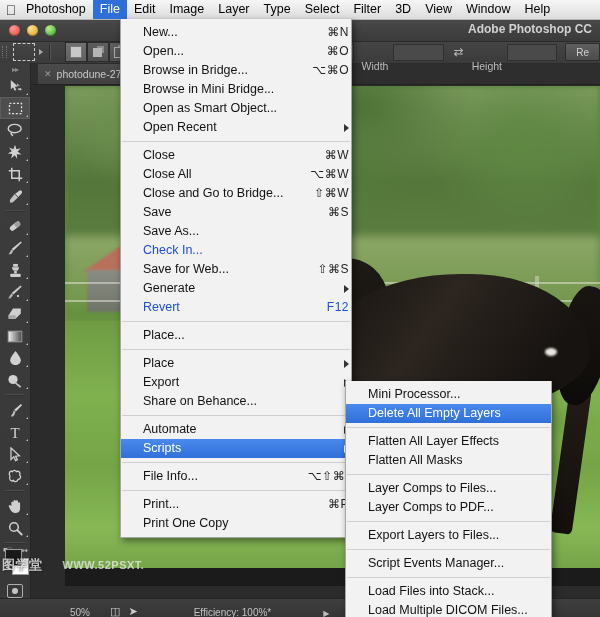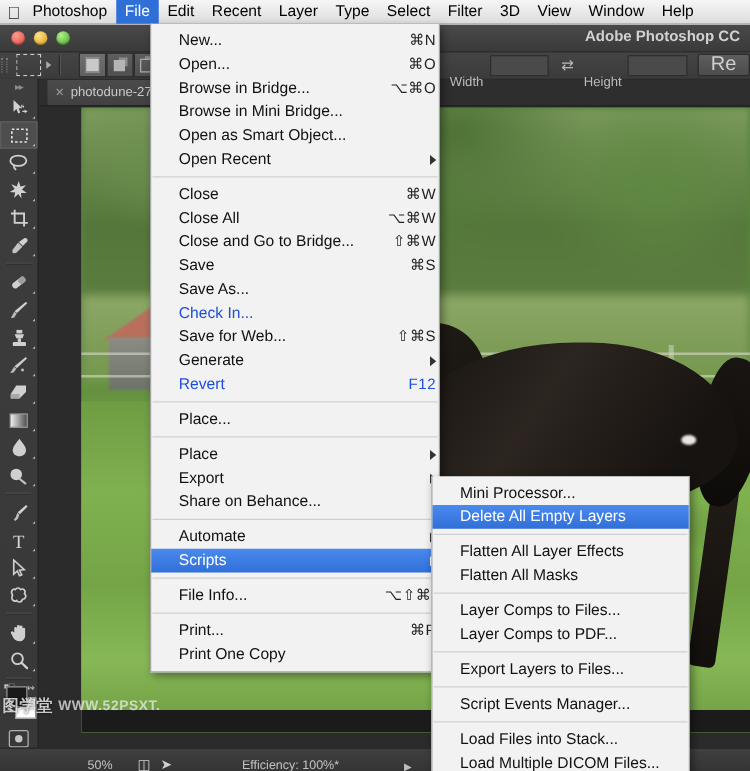--- a/index.html
+++ b/index.html
@@ -78,21 +78,21 @@
     font-size: 10.5px; display:flex; align-items:center; padding-left:4px; position:relative;
   }
   .opt-select .arrows { position:absolute; right:3px; top:2px; font-size:7px; line-height:6px; color:#d8d8d8;}
   .opt-field {
     height: 15px; width: 54px; background: #4a4a4a;
     border: 1px solid #2e2e2e; border-radius: 1px; margin-left: 5px;
   }
   .swap-ico { margin-left:10px; color:#b9b9b9; font-size:12px; }
   .opt-btn2 {
     height:16px; padding:0 10px; background: linear-gradient(to bottom,#5e5e5e,#4c4c4c);
-    border:1px solid #2c2c2c;border-radius:2px;color:#cfcfcf;font-size:16px;
+    border:1px solid #2c2c2c;border-radius:2px;color:#cfcfcf;font-size:10px;
     display:flex;align-items:center; margin-left: 8px;
   }
 
   
   .tab-bar {
     position: absolute; left: 0; top: 63px; width: 600px; height: 21px;
     background: #2e2e2e; border-bottom: 1px solid #222; z-index: 8;
     display: flex; align-items: flex-end;
   }
   .doc-tab {
@@ -212,21 +212,21 @@
   .photo-btm-bar {
     position:absolute; left:0; bottom:0; width:100%; height:18px; background:#1b1b1b;
   }
   .canvas-left-strip {
     position:absolute; left:0; top:0; width:35px; height:514px; background:#2b2b2b;
   }
 
   
   .watermark {
     position:absolute; left:2px; top:556px; z-index: 30;
-    display:flex; align-items:center; gap:4px;
+    display:flex; align-items:center; gap:20px;
     font-size: 11px; color: rgba(235,235,235,.75); font-weight:bold; letter-spacing:.5px;
     white-space:nowrap;
   }
   .wm-cjk { font-family:"DejaVu Sans", sans-serif; font-size: 13px;
     color:rgba(245,245,245,.8); text-shadow: 0 0 2px rgba(0,0,0,.8); }
 
   
   .status-bar {
     position: absolute; left: 0; top: 598px; width: 600px; height: 19px;
     background: linear-gradient(to bottom,#3f3f3f,#343434);
@@ -521,21 +521,21 @@
     <span class="sb-icn">➤</span>
     <span class="sb-eff">Efficiency: 100%*</span>
     <span class="sb-arrow">▶</span>
   </div>
 
   <div class="osbar">
     <span class="apple-logo"></span>
     <span class="osbar-item bold">Photoshop</span>
     <span class="osbar-item active">File</span>
     <span class="osbar-item">Edit</span>
-    <span class="osbar-item">Recent</span>
+    <span class="osbar-item">Image</span>
     <span class="osbar-item">Layer</span>
     <span class="osbar-item">Type</span>
     <span class="osbar-item">Select</span>
     <span class="osbar-item">Filter</span>
     <span class="osbar-item">3D</span>
     <span class="osbar-item">View</span>
     <span class="osbar-item">Window</span>
     <span class="osbar-item">Help</span>
   </div>
 

